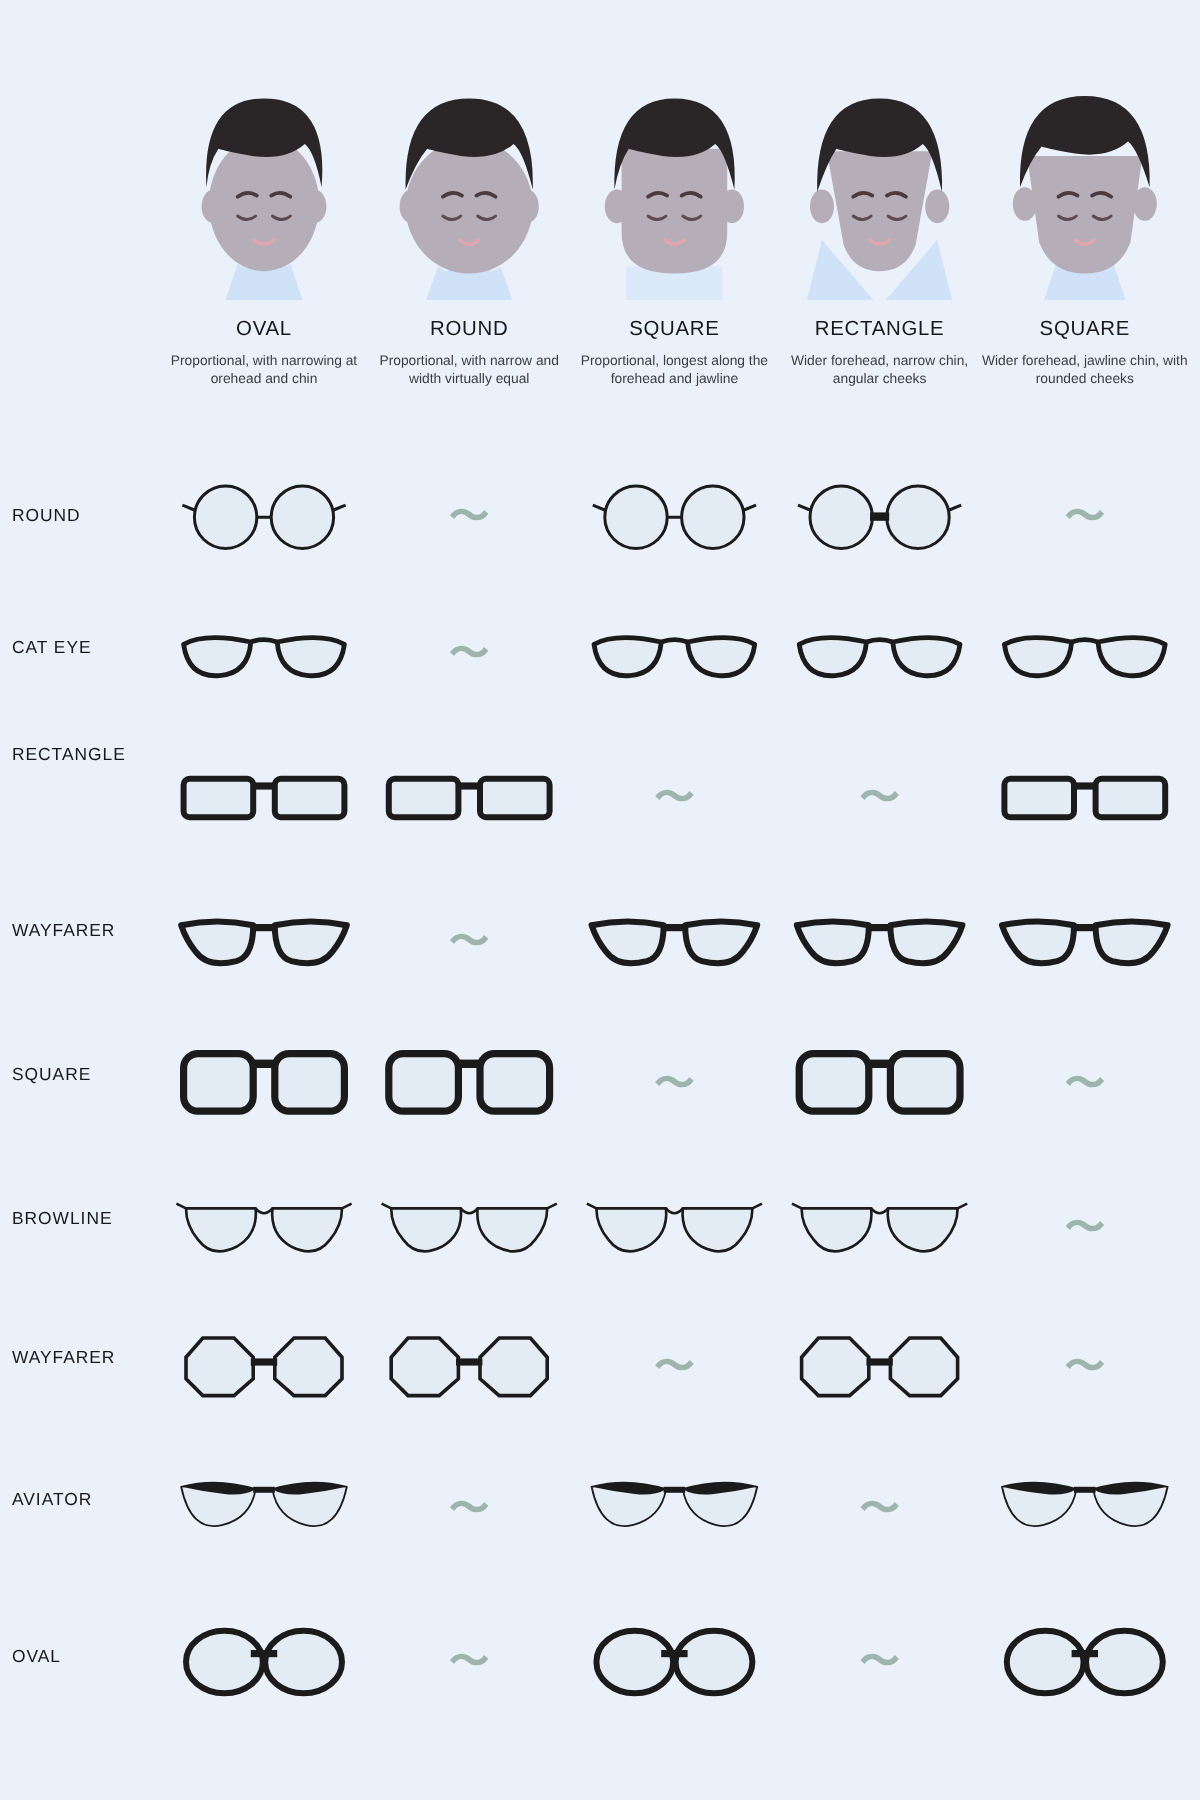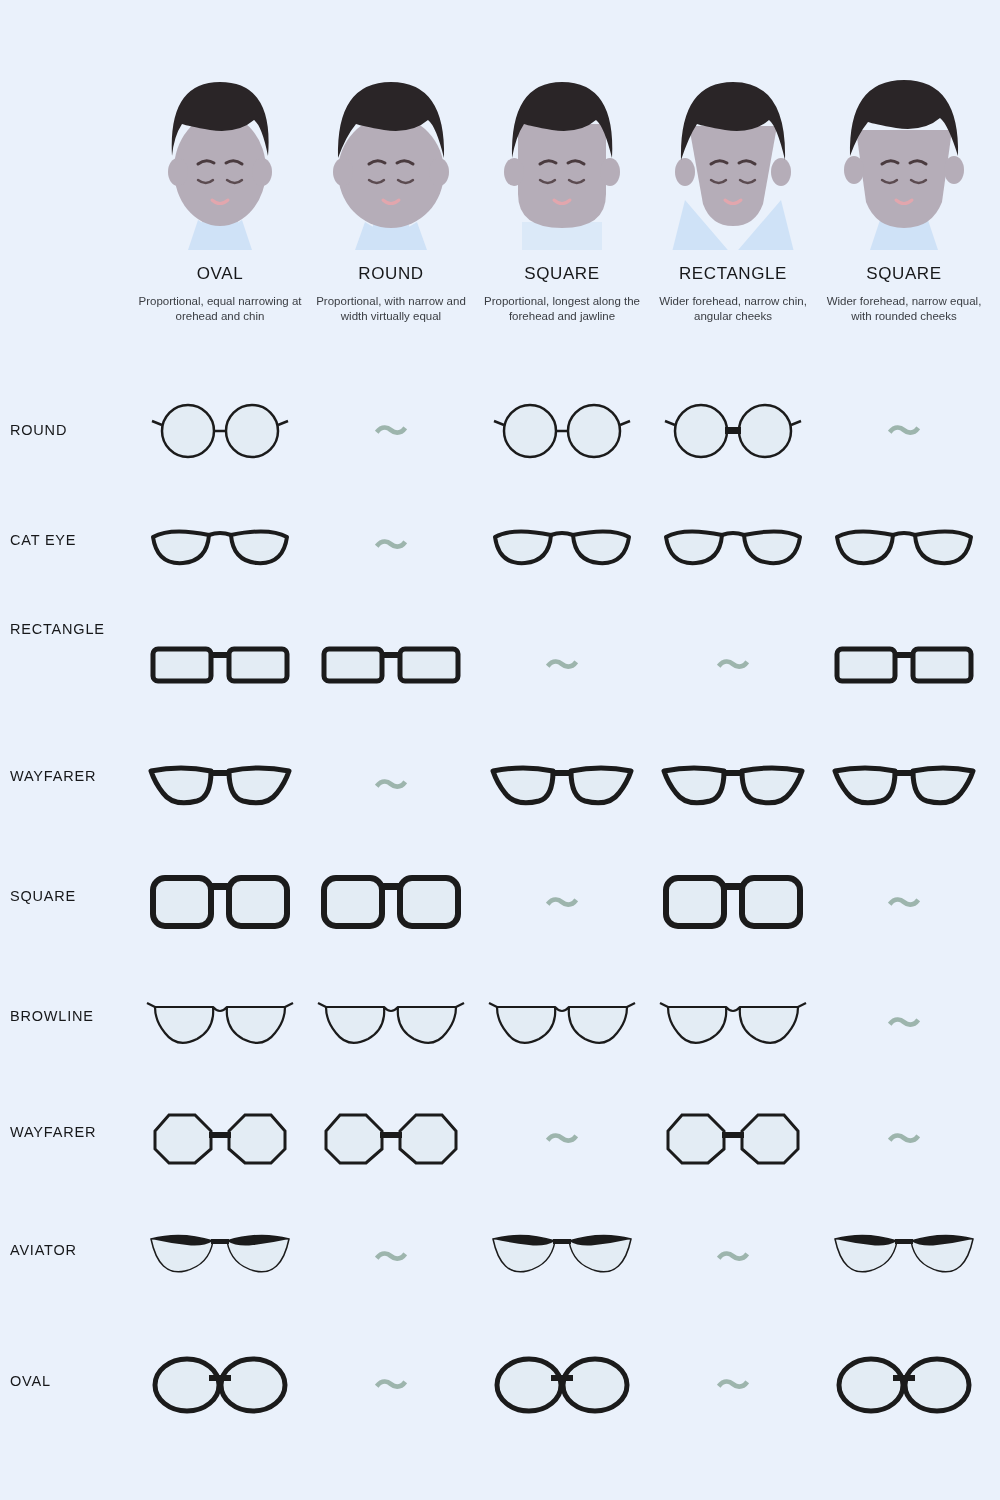--- a/index.html
+++ b/index.html
@@ -79,21 +79,21 @@
         <ellipse cx="130" cy="112" rx="10" ry="14" fill="#b5adb8"></ellipse>
         <path d="M40 96 q-4 -74 48 -74 q54 0 48 74 q-6 -30 -14 -36 q-16 14 -44 10 q-22 -4 -28 -6 q-8 12 -10 32z" fill="#2a2527"></path>
         <path d="M66 104 q8 -6 16 -1" stroke="#4a3b3f" stroke-width="3" fill="none" stroke-linecap="round"></path>
         <path d="M94 103 q8 -5 16 1" stroke="#4a3b3f" stroke-width="3" fill="none" stroke-linecap="round"></path>
         <path d="M66 120 q8 6 15 0" stroke="#5b4b50" stroke-width="2.4" fill="none" stroke-linecap="round"></path>
         <path d="M95 120 q8 6 15 0" stroke="#5b4b50" stroke-width="2.4" fill="none" stroke-linecap="round"></path>
         <path d="M80 140 q8 7 16 0" stroke="#e2a6ad" stroke-width="3" fill="none" stroke-linecap="round"></path>
       </svg>
     </div>
     <div class="face-title">OVAL</div>
-    <div class="face-desc">Proportional, equal narrowing at orehead and chin</div>
+    <div class="face-desc">Proportional, with narrowing at orehead and chin</div>
   </div>
 
   <div class="face-col" style="left:303px">
     <div class="face-wrap">
       <svg width="176" height="190" viewBox="0 0 176 190">
         <rect x="70" y="150" width="36" height="40" fill="#cfe2f7"></rect>
         <path d="M62 162 q26 18 52 0 l10 28 h-72 z" fill="#cfe2f7"></path>
         <ellipse cx="88" cy="112" rx="53" ry="56" fill="#b5adb8"></ellipse>
         <ellipse cx="40" cy="112" rx="10" ry="14" fill="#b5adb8"></ellipse>
         <ellipse cx="136" cy="112" rx="10" ry="14" fill="#b5adb8"></ellipse>
@@ -158,21 +158,21 @@
         <ellipse cx="138" cy="110" rx="10" ry="14" fill="#b5adb8"></ellipse>
         <path d="M34 96 q-2 -76 54 -76 q56 0 54 76 q-10 -32 -18 -38 q-16 14 -44 10 q-22 -4 -28 -6 q-10 12 -18 34z" fill="#2a2527"></path>
         <path d="M66 104 q8 -6 16 -1" stroke="#4a3b3f" stroke-width="3" fill="none" stroke-linecap="round"></path>
         <path d="M94 103 q8 -5 16 1" stroke="#4a3b3f" stroke-width="3" fill="none" stroke-linecap="round"></path>
         <path d="M66 120 q8 6 15 0" stroke="#5b4b50" stroke-width="2.4" fill="none" stroke-linecap="round"></path>
         <path d="M95 120 q8 6 15 0" stroke="#5b4b50" stroke-width="2.4" fill="none" stroke-linecap="round"></path>
         <path d="M80 140 q8 7 16 0" stroke="#e2a6ad" stroke-width="3" fill="none" stroke-linecap="round"></path>
       </svg>
     </div>
     <div class="face-title">SQUARE</div>
-    <div class="face-desc">Wider forehead, narrow equal, with rounded cheeks</div>
+    <div class="face-desc">Wider forehead, jawline chin, with rounded cheeks</div>
   </div>
 
   <div class="row-label" style="top:422px">ROUND</div>
   <div class="row-label" style="top:532px">CAT EYE</div>
   <div class="row-label" style="top:621px">RECTANGLE</div>
   <div class="row-label" style="top:768px">WAYFARER</div>
   <div class="row-label" style="top:888px">SQUARE</div>
   <div class="row-label" style="top:1008px">BROWLINE</div>
   <div class="row-label" style="top:1124px">WAYFARER</div>
   <div class="row-label" style="top:1242px">AVIATOR</div>

